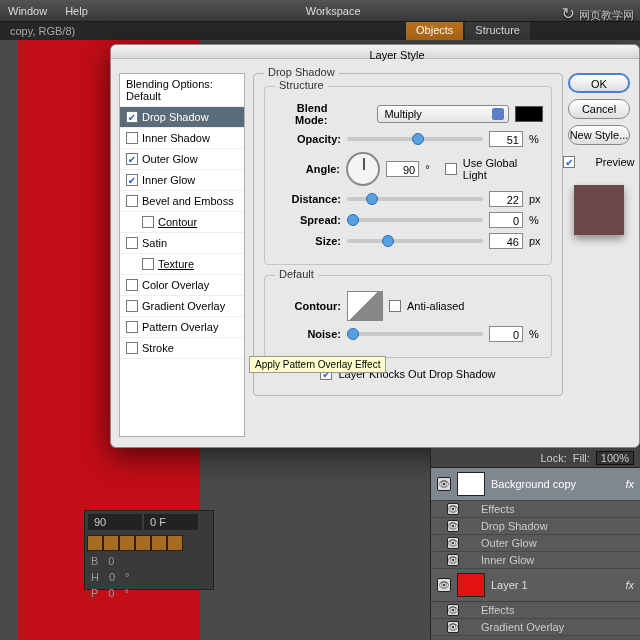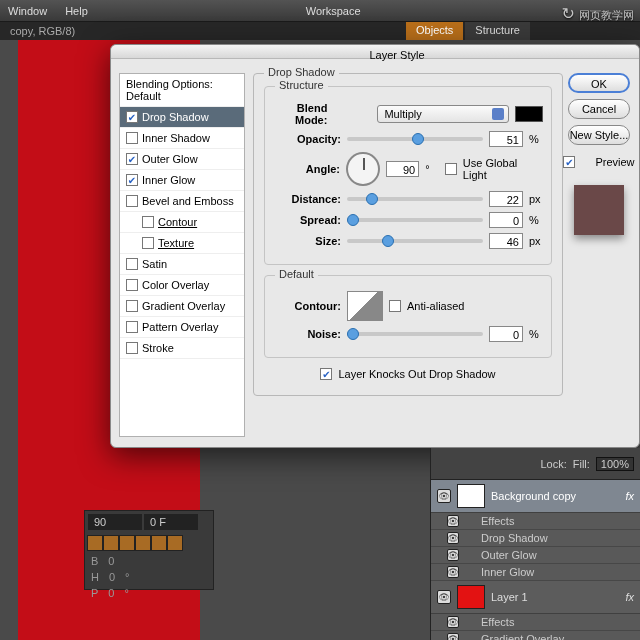--- a/index.html
+++ b/index.html
@@ -49,21 +49,21 @@
 .bigcheck::before { content:"✔"; color:#2a63c4; font-size:10px; }
 
 .right-col { position:absolute; top:28px; right:8px; width:64px; display:flex; flex-direction:column; align-items:center; gap:6px; }
 .btn { width:62px; height:20px; border:1px solid #888; border-radius:10px; background:linear-gradient(#fff,#dedede); text-align:center; line-height:18px; cursor:pointer; }
 .btn.default { border:2px solid #4b7fd6; }
 .preview-box { width:50px; height:50px; background:#6a4848; margin-top:6px; box-shadow:0 4px 8px rgba(0,0,0,.4); }
 
 .tooltip { position:absolute; background:#ffffcc; border:1px solid #999; padding:2px 5px; font-size:10px; color:#000; }
 
 .layers-panel { position:absolute; right:0; top:448px; width:210px; bottom:0; background:#555; border-left:1px solid #222; }
-.layers-head { height:32px; background:#434343; border-bottom:1px solid #222; display:flex; justify-content:flex-end; align-items:center; padding:0 6px; color:#ccc; gap:6px;}
+.layers-head { height:20px; background:#434343; border-bottom:1px solid #222; display:flex; justify-content:flex-end; align-items:center; padding:0 6px; color:#ccc; gap:6px;}
 .layer { display:flex; align-items:center; gap:6px; padding:4px 6px; border-bottom:1px solid #404040; background:#5c5c5c; color:#ddd; }
 .layer.sel { background:#7f8791; color:#fff; }
 .eye { width:14px; height:14px; border:1px solid #222; background:#ddd; border-radius:2px; display:flex; align-items:center; justify-content:center; font-size:9px; color:#333;}
 .lthumb { width:28px; height:24px; background:#fff; border:1px solid #222; }
 .lthumb.red { background:#e31212; }
 .effect { padding:2px 6px 2px 50px; color:#ccc; display:flex; align-items:center; gap:6px; background:#595959; border-bottom:1px solid #474747;}
 .effect .eye { width:12px; height:12px; margin-left:-34px; margin-right:16px;}
 .fx { margin-left:auto; font-style:italic;text-align:right; }
 
 .bottom-panel { position:absolute; left:84px; top:510px; width:130px; height:80px; background:#3a3a3a; border:1px solid #222; }
@@ -121,27 +121,27 @@
         <span>Inner Glow</span>
       </div>
     <div class="row">
         <span class="checkbox"></span>
         <span>Bevel and Emboss</span>
       </div>
     <div class="row sub">
         <span class="checkbox"></span>
         <span>Contour</span>
       </div>
+    <div class="row">
+        <span class="checkbox"></span>
+        <span>Satin</span>
+      </div>
     <div class="row sub">
         <span class="checkbox"></span>
         <span>Texture</span>
-      </div>
-    <div class="row">
-        <span class="checkbox"></span>
-        <span>Satin</span>
       </div>
     <div class="row">
         <span class="checkbox"></span>
         <span>Color Overlay</span>
       </div>
     <div class="row">
         <span class="checkbox"></span>
         <span>Gradient Overlay</span>
       </div>
     <div class="row">
@@ -235,20 +235,21 @@
     <div class="btn default">OK</div>
     <div class="btn">Cancel</div>
     <div class="btn">New Style...</div>
     <div class="frow" style="gap:20px">
         <span class="checkbox bigcheck"></span>
         <span>Preview</span>
       </div>
     <div class="preview-box"></div>
   </div>
 
+  <div class="tooltip" style="left:138px; top:311px">Apply Pattern Overlay Effect</div>
 </div>
 
 <div class="bottom-panel">
   <div class="bp-numrow">
       <div class="bp-num">90</div>
       <div class="bp-num">0 F</div>
     </div>
   <div class="bp-icons">
       <span></span>
       <span></span>

